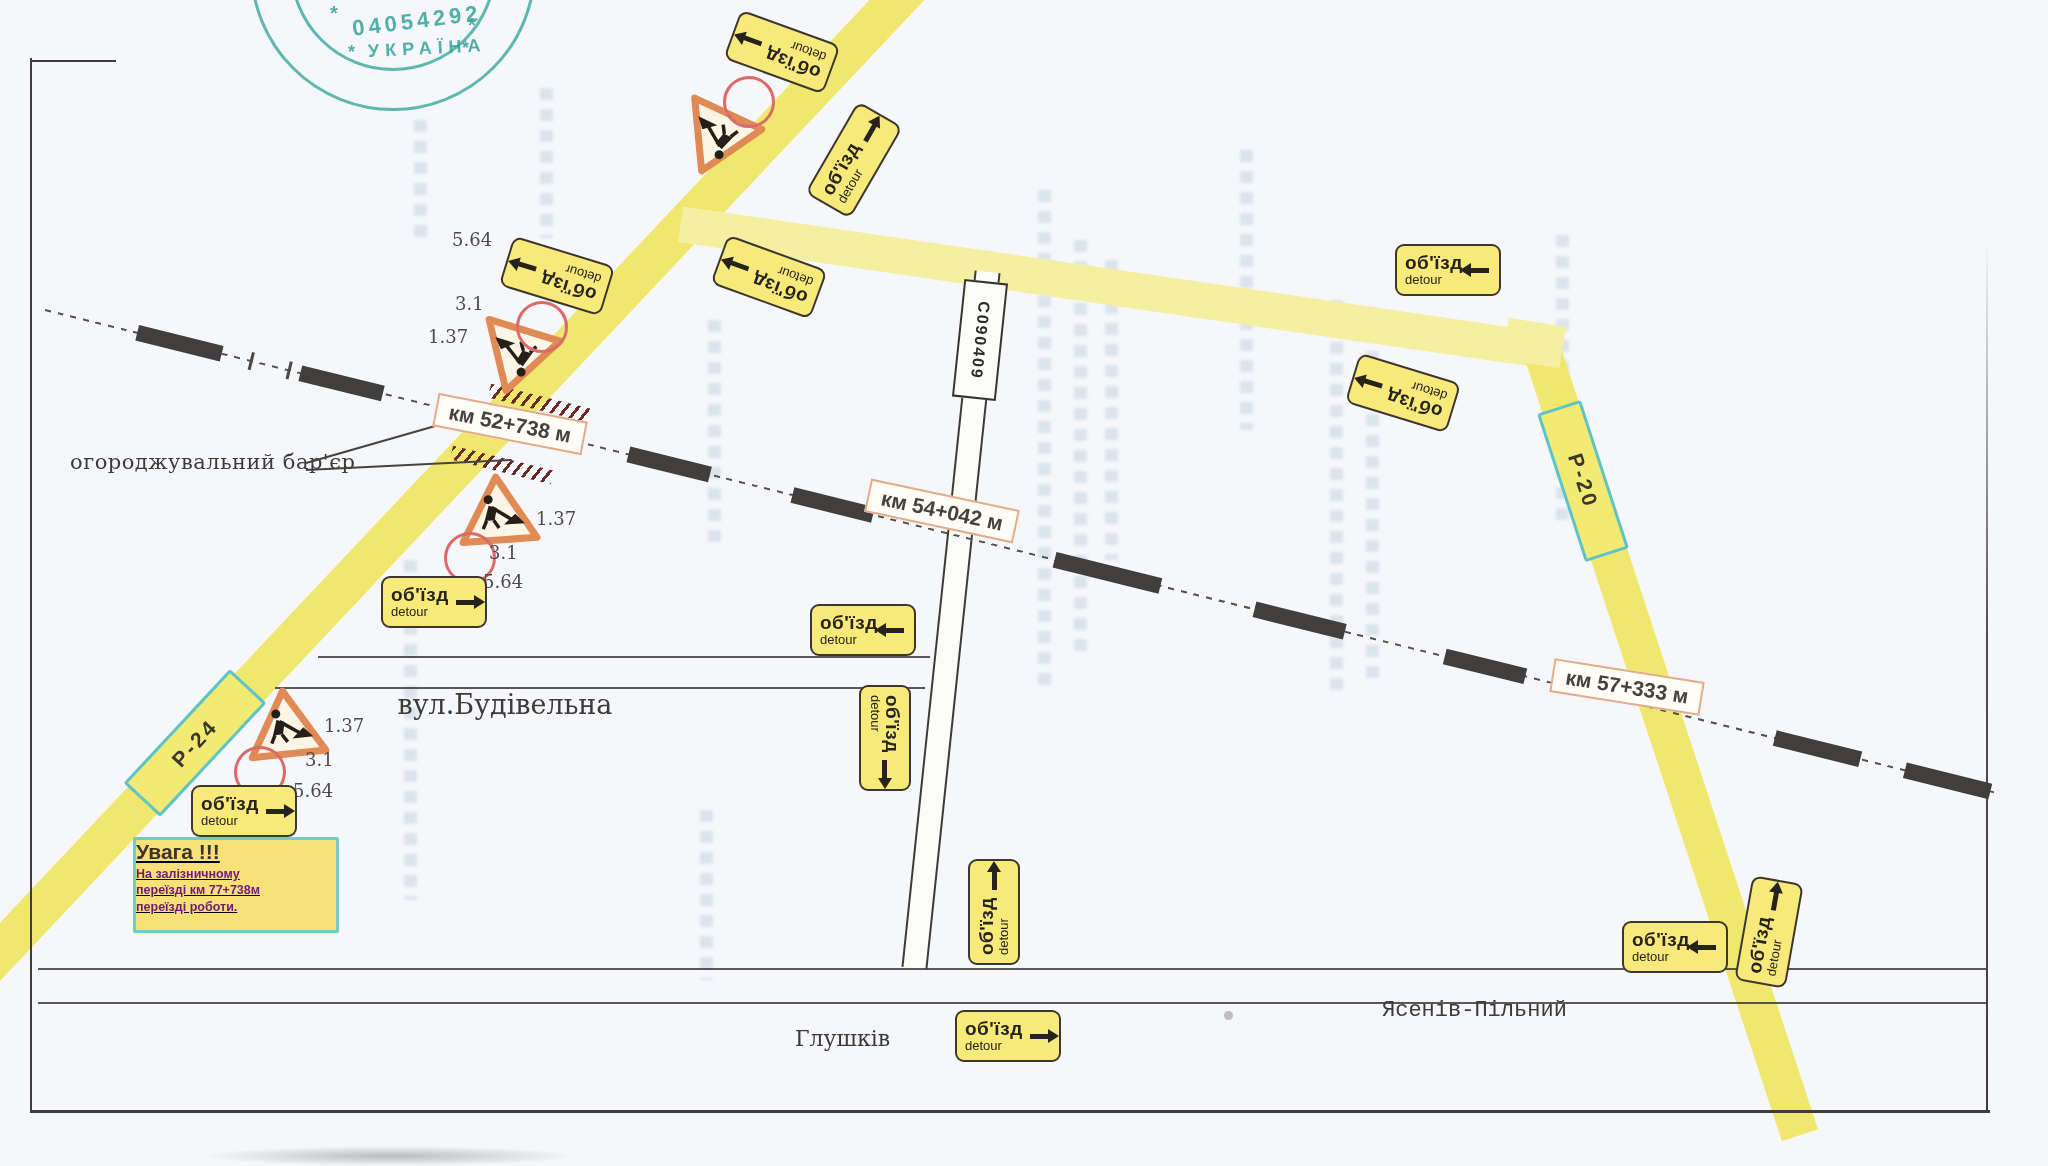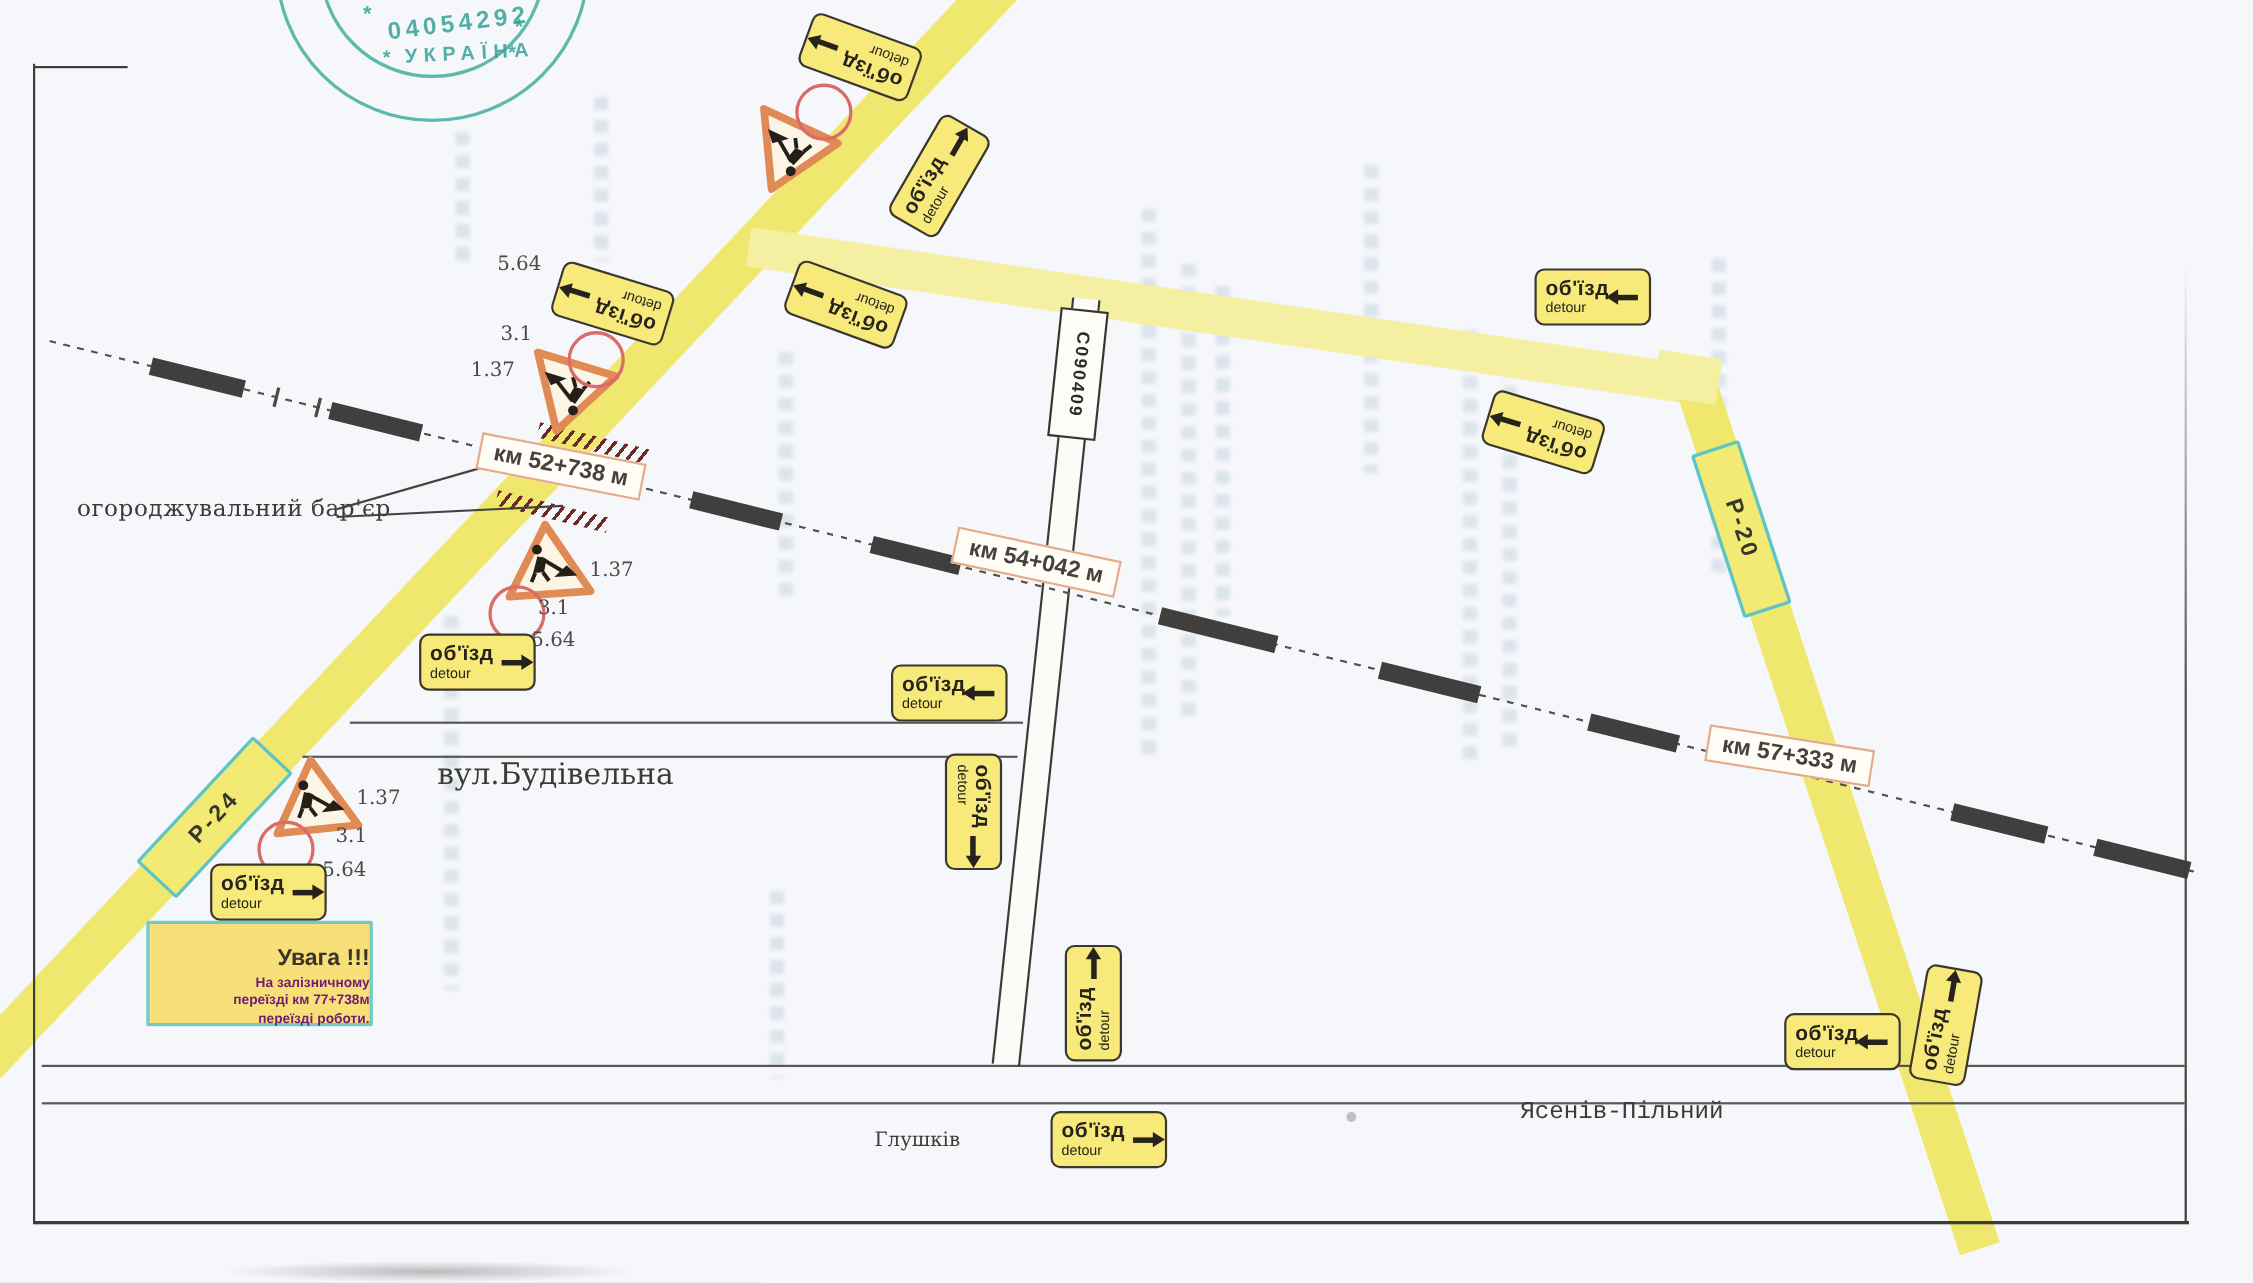--- a/index.html
+++ b/index.html
@@ -59,21 +59,21 @@
          background:#f2ea72;border:3px solid #5fc4c8;border-radius:3px;
          font-weight:bold;font-size:21px;letter-spacing:3px;color:#3a372d;}
 
   
   .cbox{position:absolute;background:#fcfcf9;border:2px solid #38352f;display:flex;
         align-items:center;justify-content:center;}
   .cbox span{writing-mode:vertical-rl;font-weight:bold;font-size:16px;letter-spacing:2px;color:#2e2b27;}
 
   
   .notice{position:absolute;left:133px;top:837px;width:206px;height:96px;background:#f7e078;
-          border:3px solid #74cbc6;border-radius:2px;text-align:right;padding-top:19px;box-sizing:border-box;}
+          border:3px solid #74cbc6;border-radius:2px;text-align:left;padding-top:0;box-sizing:border-box;text-decoration:underline;}
   .notice .t{font-weight:bold;font-size:21px;color:#3c332a;margin-bottom:2px;}
   .notice .b{font-weight:bold;font-size:12.5px;color:#701a75;line-height:1.3;}
 
   
   .maplbl{position:absolute;font-family:"DejaVu Serif",serif;color:#3b3b37;}
 
   .pline{position:absolute;height:2px;background:#44443f;transform-origin:0 50%;}
 
   
   .frame{position:absolute;background:#3d3d3b;}
@@ -313,21 +313,21 @@
   </div>
 
   <div class="notice">
     <div class="t">Увага !!!</div>
     <div class="b">На залізничному</div>
     <div class="b">переїзді км 77+738м</div>
     <div class="b">переїзді роботи.</div>
   </div>
 
   <div class="maplbl" style="left:395px;top:689px;width:220px;text-align:center;font-size:27px;">вул.Будівельна</div>
-  <div class="maplbl" style="left:795px;top:1026px;font-size:18px;">Глушків</div>
+  <div class="maplbl" style="left:795px;top:1026px;font-size:22px;">Глушків</div>
   <div class="maplbl" style="left:1382px;top:998px;font-size:22px;font-family:Liberation Mono, monospace;">Ясенів-Пільний</div>
 
   <div class="frame" style="left:30px;top:58px;width:2px;height:1054px;"></div>
   <div class="frame" style="left:30px;top:60px;width:86px;height:2px;"></div>
   <div class="frame" style="left:30px;top:1110px;width:1960px;height:3px;"></div>
   <div class="abs" style="left:1986px;top:240px;width:2px;height:872px;background:linear-gradient(rgba(61,61,59,0),rgba(61,61,59,.9) 45%,#3d3d3b);"></div>
 
   <div class="stampring" style="left:250px;top:-175px;width:280px;height:280px;"></div>
   <div class="stampring" style="left:290px;top:-135px;width:200px;height:200px;"></div>
   <div class="stamptxt" style="left:352px;top:8px;font-size:22px;letter-spacing:4px;transform:rotate(-7deg);">

